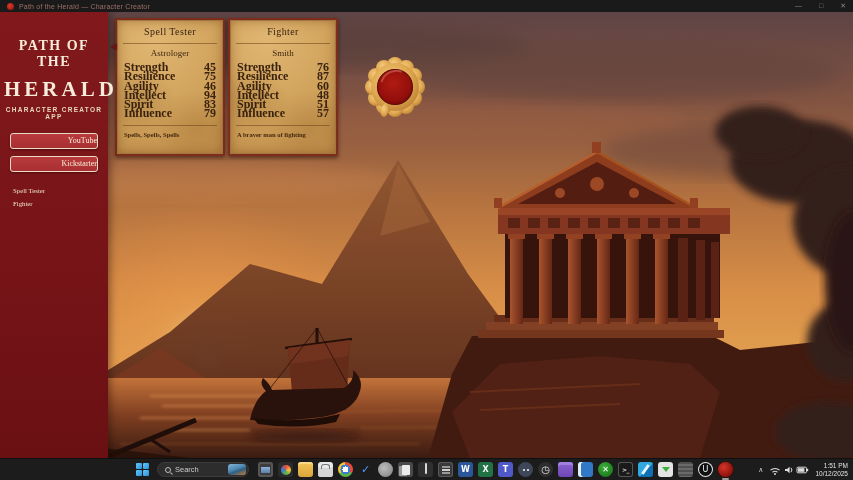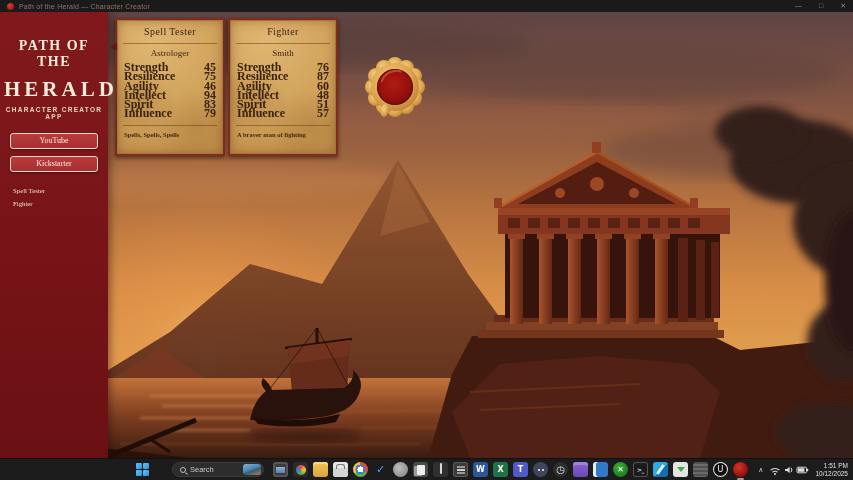--- a/index.html
+++ b/index.html
@@ -30,21 +30,21 @@
   .sb-title .l1 { font-size:14px; font-weight:bold; letter-spacing:1.5px; color:#f6ecd9; }
   .sb-title .l2 { font-size:21px; font-weight:bold; letter-spacing:4px; color:#f6ecd9; margin-top:7px; }
   .sb-sub { text-align:center; font-size:6.5px; letter-spacing:1.3px; color:#e9d9bd;
             margin-top:4px; font-family:"Liberation Sans",sans-serif; font-weight:bold; }
   .collapse-tab { position:absolute; left:108px; top:26px; width:11px; height:16px;
             display:flex; align-items:center; justify-content:center;
             color:#6d1215; font-size:8px; cursor:pointer; z-index:7;
             text-shadow:0 0 2px rgba(0,0,0,.35); }
   .sb-btn { display:block; margin:7px 10px 0 10px; height:16px; line-height:14px;
             background:linear-gradient(#b93a3c,#a82f32); border:1px solid #ecdcc3;
-            border-radius:3px; color:#f7eeda; font-size:8px; text-align:center;
+            border-radius:3px; color:#f7eeda; font-size:8px; text-align:right;
             font-family:"Liberation Serif",serif; box-shadow:0 1px 2px rgba(40,5,5,.5); cursor:pointer; }
   .sb-btn.first { margin-top:13px; }
   .sb-nav { margin-top:12px; }
   .nav-item { padding:4px 10px; font-size:9.5px; font-weight:bold; color:#f2e6cc;
               letter-spacing:.3px; cursor:pointer; }
   .nav-characters { display:flex; align-items:center; justify-content:space-between; }
   .nav-characters .caret { font-size:7px; color:#f2e6cc; }
   .sub-item { padding:3px 10px 3px 13px; font-size:6.8px; color:#ecdfc6; cursor:pointer; }
   .sb-spacer { flex:1; }
   .create-btn { margin:0 8px 14px 8px; height:19px; line-height:17px;
@@ -72,21 +72,21 @@
               font-size:12px; line-height:9.3px; font-weight:bold; color:#3a220e; }
   .divider.d2 { margin-top:6px; }
   .card .desc { font-size:6.5px; font-weight:bold; padding:5px 7px 0 7px; color:#46290f; }
 
   
   .seal { position:absolute; left:364px; top:45px; width:62px; height:66px; z-index:3; cursor:pointer; }
 
   
   .taskbar { position:relative; height:22px; background:#1d1c1c;
              display:flex; align-items:center; border-top:1px solid #101010; }
-  .tb-left { display:flex; align-items:center; gap:22px; margin-left:136px; }
+  .tb-left { display:flex; align-items:center; gap:7px; margin-left:136px; }
   .start-btn { width:14px; height:14px; display:grid; grid-template-columns:6px 6px;
                grid-template-rows:6px 6px; gap:1px; cursor:pointer; }
   .start-btn i { background:linear-gradient(135deg,#5ec9ff,#2f8fd6); border-radius:1px; }
   .search-pill { display:flex; align-items:center; gap:4px; width:92px; height:15px;
                background:#2e2d2d; border:1px solid #3d3c3c; border-radius:8px;
                padding:0 2px 0 7px; cursor:pointer; }
   .mag { width:6px; height:6px; border:1px solid #bdbdbd; border-radius:50%; position:relative; flex:0 0 auto; }
   .mag::after { content:""; position:absolute; left:4px; top:5px; width:3px; height:1px;
                background:#bdbdbd; transform:rotate(40deg); }
   .search-pill .stext { font-size:7.5px; color:#c9c9c9; flex:1; }

